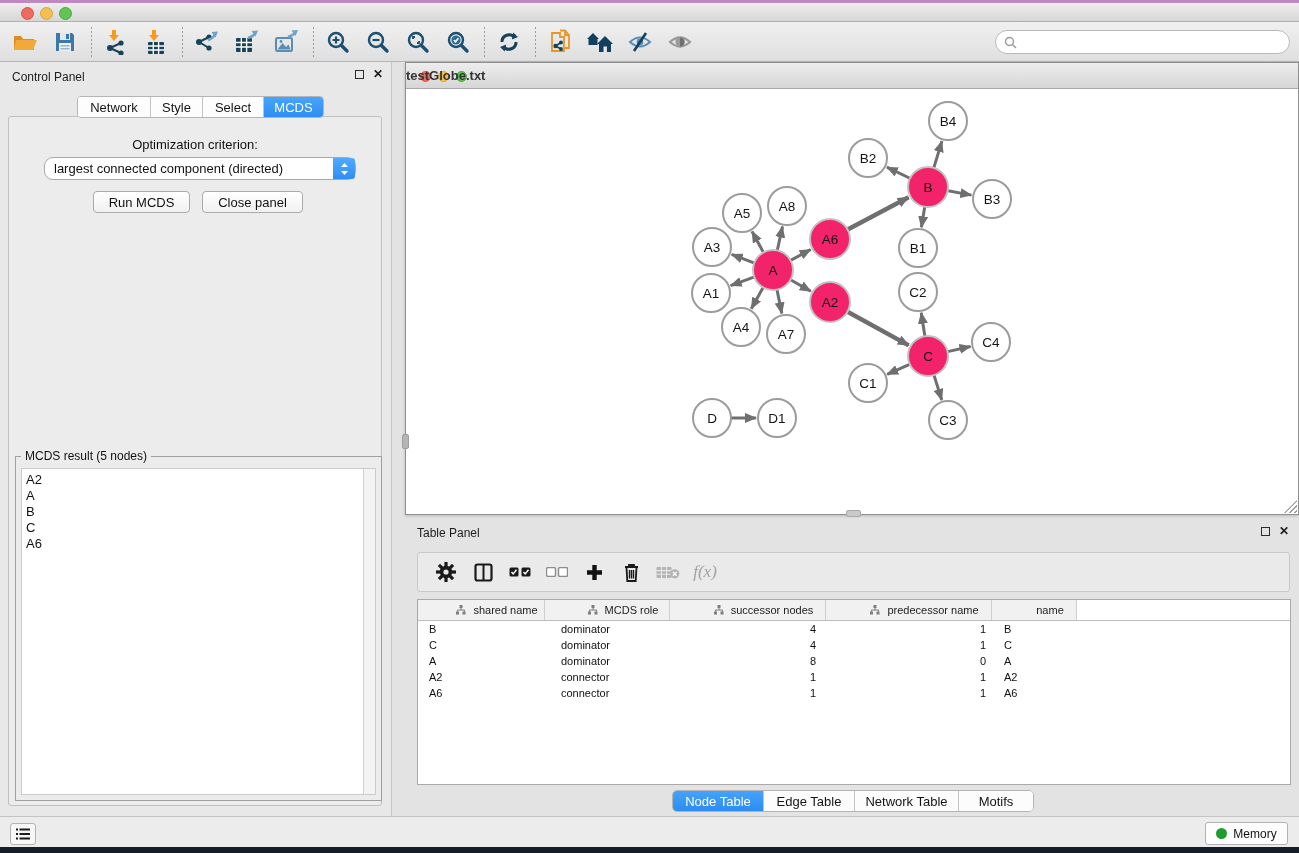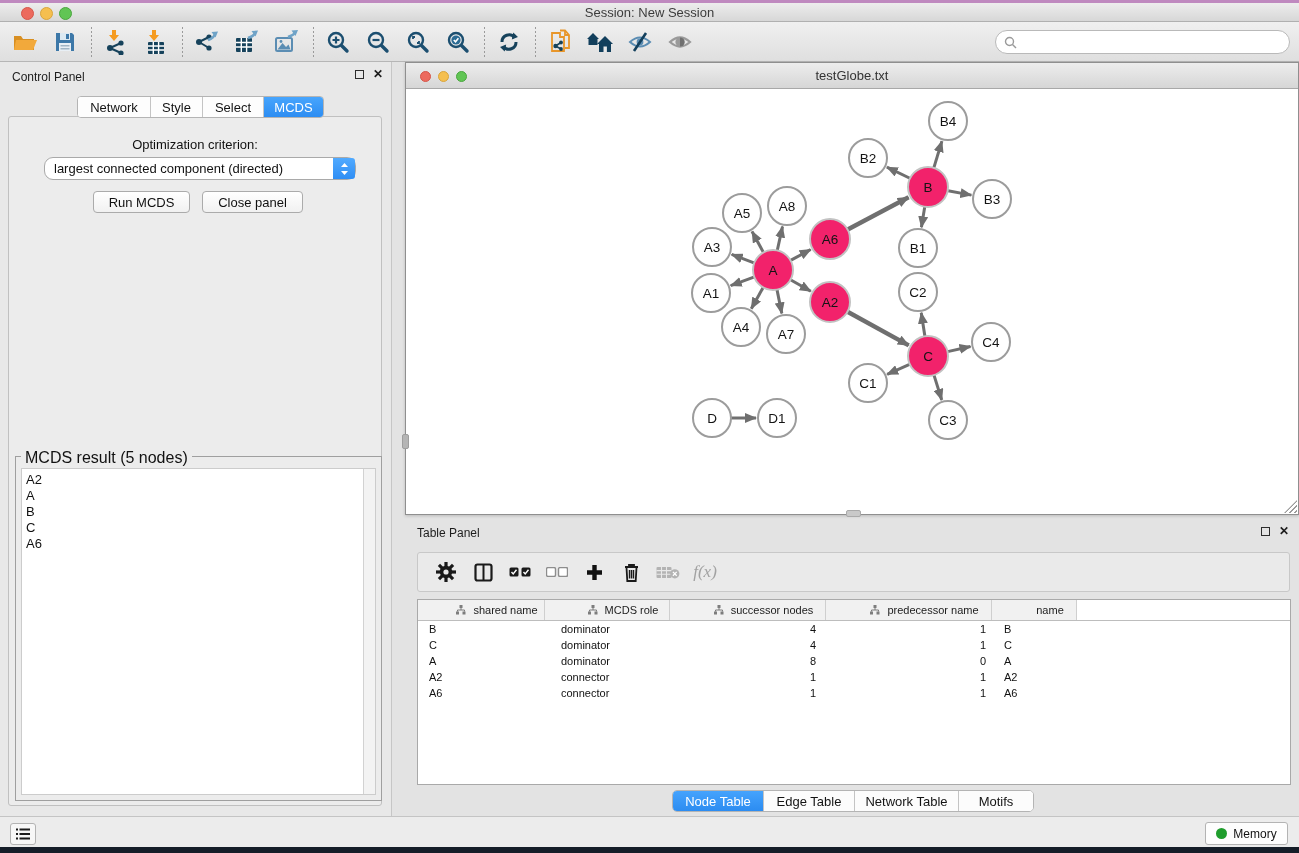--- a/index.html
+++ b/index.html
@@ -54,34 +54,34 @@
     border-radius:0 3px 3px 0; display:flex; align-items:center; justify-content:center; }
   .btn { position:absolute; height:22px; background:linear-gradient(#ffffff,#f1f1f1);
     border:1px solid #ababab; border-radius:4px; font-size:13px; color:#111;
     display:flex; align-items:center; justify-content:center; }
   .btn.run { left:84px; top:74px; width:97px; }
   .btn.closep { left:193px; top:74px; width:101px; }
 
   .result-group { position:absolute; left:6px; top:339px; width:367px; height:345px;
     border:1px solid #9f9f9f; }
   .result-legend { position:absolute; left:5px; top:-8px; background:#ececec; padding:0 4px;
-    font-size:16px; color:#111; }
+    font-size:12px; color:#111; }
   .result-list-wrap { position:absolute; left:5px; top:11px; right:5px; bottom:5px;
     background:#fff; border:1px solid #cccccc; }
   .result-scroll { position:absolute; right:0; top:0; bottom:0; width:12px;
     background:#f3f3f3; border-left:1px solid #d2d2d2; }
   .ritem { font-size:13px; color:#111; line-height:16px; padding-left:4px; }
   .result-items { position:absolute; left:0; top:3px; right:13px; }
 
   
   .net-frame { position:absolute; left:405px; top:62px; width:894px; height:453px;
     border:1px solid #8f8f8f; background:#fff; box-shadow:0 1px 3px rgba(0,0,0,.18); }
   .net-titlebar { position:absolute; left:0; top:0; right:0; height:26px;
     background:linear-gradient(#ededed,#d6d6d6); border-bottom:1px solid #a8a8a8; }
-  .net-titlebar .title { position:absolute; left:0; right:0; top:5px; text-align:center; font-size:13px; color:#333; }
+  .net-titlebar .title { position:absolute; left:0; right:0; top:5px; text-align:left; font-size:13px; color:#333;font-weight:bold; }
   .net-lights { position:absolute; left:14px; top:8px; display:flex; gap:7px; }
   .net-lights .light { width:11px; height:11px; }
   .net-canvas { position:absolute; left:0; top:26px; right:0; bottom:0; background:#fff; overflow:hidden; }
   .v-nub { position:absolute; left:-4px; top:371px; width:7px; height:15px; background:#b5b5b5; border:1px solid #9e9e9e; border-radius:2px; z-index:4; }
   .h-nub { position:absolute; left:440px; bottom:-3px; width:15px; height:7px; background:#c9c9c9; border:1px solid #aaa; border-radius:2px; z-index:4; }
   .resize-grip { position:absolute; right:1px; bottom:1px; width:13px; height:13px;
     background:repeating-linear-gradient(135deg, transparent 0 2px, #9b9b9b 2px 3.5px);
     clip-path:polygon(100% 0, 100% 100%, 0 100%); }
 
   
@@ -130,21 +130,20 @@
 <body>
 
 <div class="desktop-strip-top"></div>
 
 <div class="titlebar">
   <div class="lights">
     <span class="light red"></span>
     <span class="light yellow"></span>
     <span class="light green"></span>
   </div>
-  <div class="title">Session: New Session</div>
 </div>
 
 <div class="toolbar">
   <div class="tbtn">
     <svg width="26" height="22" viewBox="0 0 26 22">
       <path d="M2 5 L9 5 L11 8 L22 8 L22 19 L2 19 Z" fill="#d88f22"></path>
       <path d="M4 9 L25 9 L21 19 L2 19 Z" fill="#f2a93b"></path>
     </svg>
   </div>
   <div class="tbtn">

